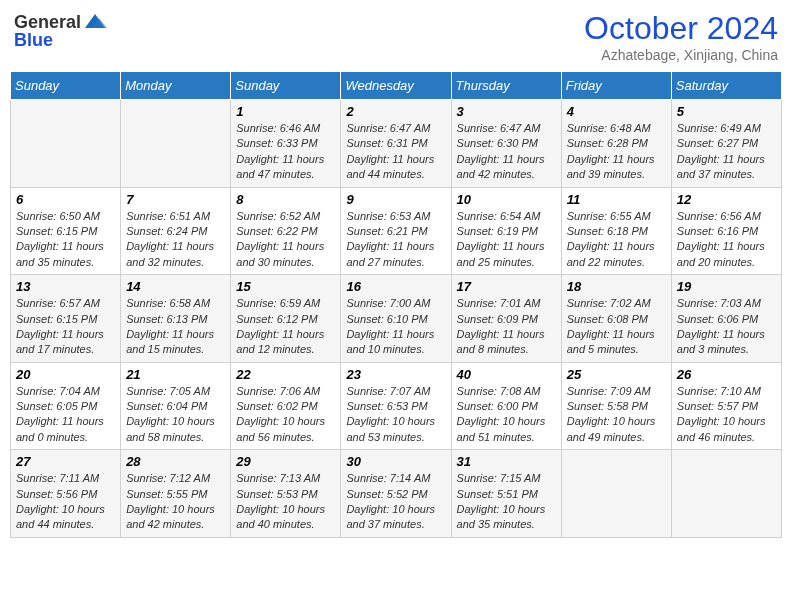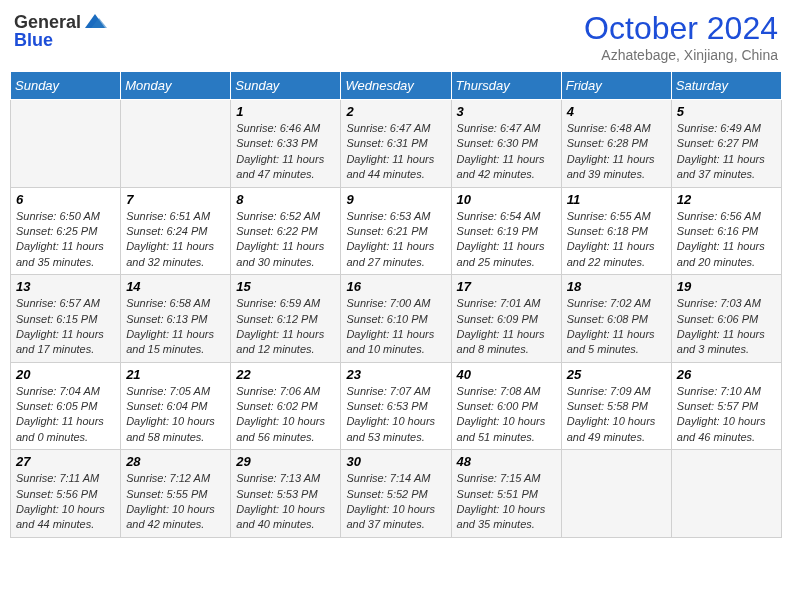--- a/index.html
+++ b/index.html
@@ -155,21 +155,21 @@
           <span class="day-num">5</span>
           <div class="cell-content">Sunrise: 6:49 AM
 Sunset: 6:27 PM
 Daylight: 11 hours and 37 minutes.</div>
         </td>
       </tr>
       <tr>
         <td>
           <span class="day-num">6</span>
           <div class="cell-content">Sunrise: 6:50 AM
-Sunset: 6:25 PM
+Sunset: 6:15 PM
 Daylight: 11 hours and 35 minutes.</div>
         </td>
         <td>
           <span class="day-num">7</span>
           <div class="cell-content">Sunrise: 6:51 AM
 Sunset: 6:24 PM
 Daylight: 11 hours and 32 minutes.</div>
         </td>
         <td>
           <span class="day-num">8</span>
@@ -309,21 +309,21 @@
 Sunset: 5:53 PM
 Daylight: 10 hours and 40 minutes.</div>
         </td>
         <td>
           <span class="day-num">30</span>
           <div class="cell-content">Sunrise: 7:14 AM
 Sunset: 5:52 PM
 Daylight: 10 hours and 37 minutes.</div>
         </td>
         <td>
-          <span class="day-num">48</span>
+          <span class="day-num">31</span>
           <div class="cell-content">Sunrise: 7:15 AM
 Sunset: 5:51 PM
 Daylight: 10 hours and 35 minutes.</div>
         </td>
         <td></td>
         <td></td>
       </tr>
     </tbody>
 </table>
 

